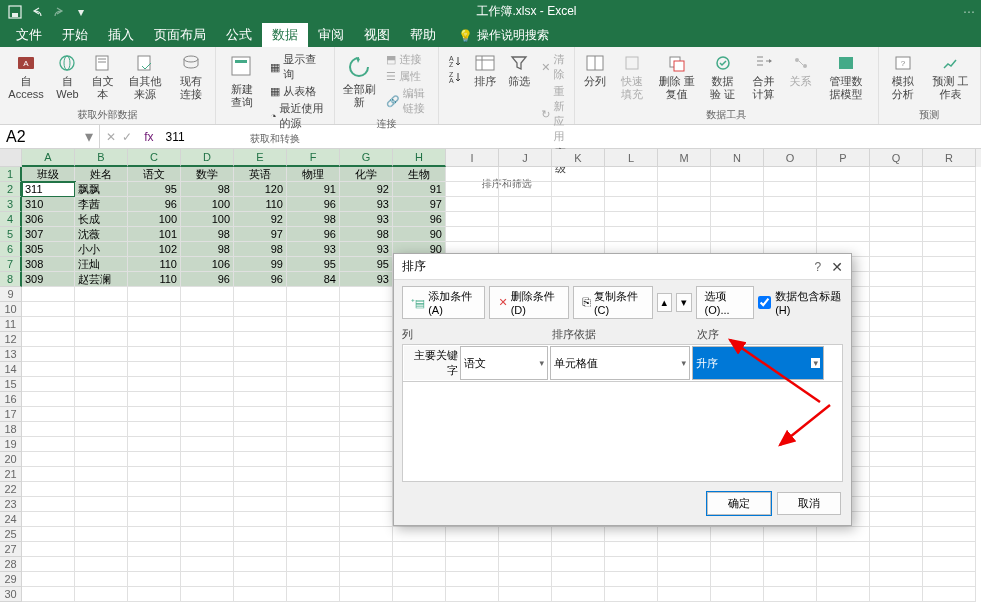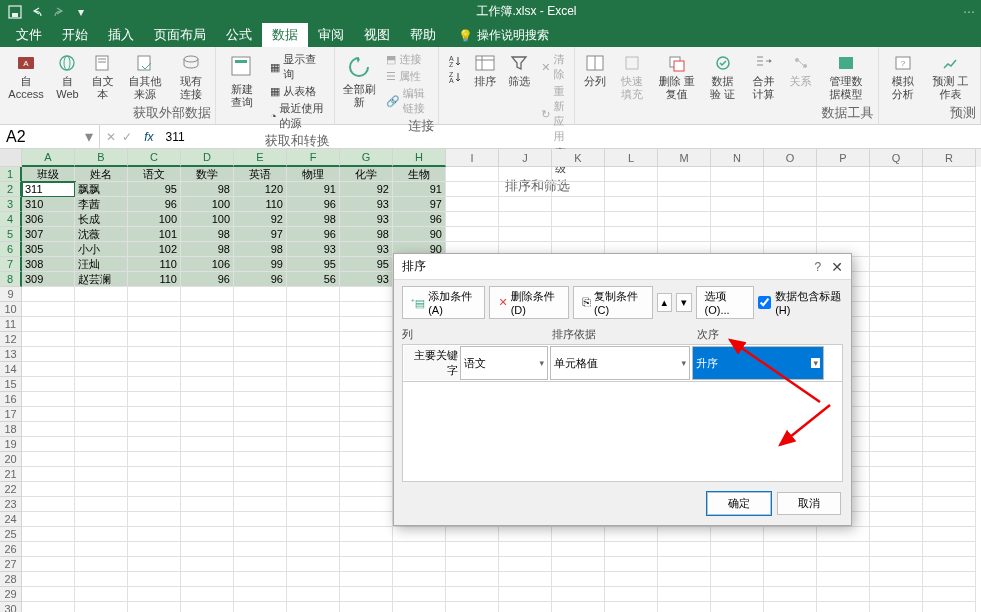--- a/index.html
+++ b/index.html
@@ -17,35 +17,35 @@
 .tab { padding: 3px 10px; color: #fff; font-size: 13px; cursor: pointer; }
 .tab.active { background: #fff; color: #217346; }
 .tab.file { background: transparent; }
 .tell-me { display: flex; align-items: center; gap: 4px; color: #fff; margin-left: 6px; padding: 3px 6px; }
 .tell-me .bulb { opacity: 0.9; }
 
 
 .ribbon { background: #f3f3f3; border-bottom: 1px solid #d4d4d4; height: 78px; display: flex; }
 .rgroup { display: flex; flex-direction: column; border-right: 1px solid #e0e0e0; padding: 0 4px; }
 .rgroup .items { flex: 1; display: flex; align-items: flex-start; padding-top: 4px; gap: 2px; }
-.rgroup .label { text-align: right; font-size: 13px; color: #666; padding-bottom: 2px; }
+.rgroup .label { text-align: center; font-size: 10px; color: #666; padding-bottom: 2px; }
 .rbtn { display: flex; flex-direction: column; align-items: center; justify-content: flex-start; padding: 2px 4px; min-width: 32px; text-align: center; font-size: 11px; line-height: 1.2; color: #444; gap: 2px; }
 .rbtn.disabled { color: #aaa; }
 .rbtn .icon { width: 22px; height: 20px; display: flex; align-items: center; justify-content: center; }
 .rbtn .icon-lg { width: 28px; height: 28px; }
 .rmini { font-size: 11px; color: #444; padding: 1px 4px; display: flex; align-items: center; gap: 3px; }
 .rmini.disabled { color: #aaa; }
 .rcol { display: flex; flex-direction: column; }
 
 
 .fbar { height: 24px; border-bottom: 1px solid #d4d4d4; display: flex; align-items: center; background: #fff; }
 .namebox { width: 100px; border-right: 1px solid #d4d4d4; padding: 0 6px; height: 100%; display: flex; align-items: center; font-size: 16px; }
 .namebox .dd { margin-left: auto; color: #888; }
 .fbar .fctl { display: flex; padding: 0 6px; gap: 6px; color: #aaa; }
-.fbar .fx { font-style: italic; color: #0c4a6e; padding: 0 6px; }
+.fbar .fx { color: #701a75; padding: 0 6px; }
 .fbar .finput { flex: 1; padding: 0 6px; }
 
 
 .grid { position: relative; }
 .colhdr { display: flex; height: 18px; background: #f0f0f0; }
 .colhdr .corner { width: 22px; border-right: 1px solid #d4d4d4; border-bottom: 1px solid #d4d4d4; background: #e6e6e6; }
 .colhdr .ch { width: 53px; text-align: center; font-size: 11px; color: #666; border-right: 1px solid #d4d4d4; border-bottom: 1px solid #d4d4d4; display: flex; align-items: center; justify-content: center; }
 .colhdr .ch.sel { background: #d2e5d2; color: #217346; border-bottom: 2px solid #217346; }
 .row { display: flex; height: 15px; }
 .rowhdr { width: 22px; text-align: center; font-size: 11px; color: #666; border-right: 1px solid #d4d4d4; border-bottom: 1px solid #d4d4d4; background: #f0f0f0; display: flex; align-items: center; justify-content: center; }
@@ -571,21 +571,21 @@
         <div class="cell"></div>
         <div class="cell"></div>
       </div>
       <div class="row">
         <div class="rowhdr sel">8</div>
         <div class="cell sel">309</div>
         <div class="cell sel">赵芸澜</div>
         <div class="cell sel num">110</div>
         <div class="cell sel num">96</div>
         <div class="cell sel num">96</div>
-        <div class="cell sel num">56</div>
+        <div class="cell sel num">84</div>
         <div class="cell sel num">93</div>
         <div class="cell sel num"></div>
         <div class="cell"></div>
         <div class="cell"></div>
         <div class="cell"></div>
         <div class="cell"></div>
         <div class="cell"></div>
         <div class="cell"></div>
         <div class="cell"></div>
         <div class="cell"></div>
@@ -923,41 +923,20 @@
         <div class="cell"></div>
         <div class="cell"></div>
         <div class="cell"></div>
         <div class="cell"></div>
         <div class="cell"></div>
         <div class="cell"></div>
         <div class="cell"></div>
       </div>
       <div class="row">
         <div class="rowhdr">25</div>
-        <div class="cell"></div>
-        <div class="cell"></div>
-        <div class="cell"></div>
-        <div class="cell"></div>
-        <div class="cell"></div>
-        <div class="cell"></div>
-        <div class="cell"></div>
-        <div class="cell"></div>
-        <div class="cell"></div>
-        <div class="cell"></div>
-        <div class="cell"></div>
-        <div class="cell"></div>
-        <div class="cell"></div>
-        <div class="cell"></div>
-        <div class="cell"></div>
-        <div class="cell"></div>
-        <div class="cell"></div>
-        <div class="cell"></div>
-      </div>
-      <div class="row">
-        <div class="rowhdr">26</div>
         <div class="cell"></div>
         <div class="cell"></div>
         <div class="cell"></div>
         <div class="cell"></div>
         <div class="cell"></div>
         <div class="cell"></div>
         <div class="cell"></div>
         <div class="cell"></div>
         <div class="cell"></div>
         <div class="cell"></div>

